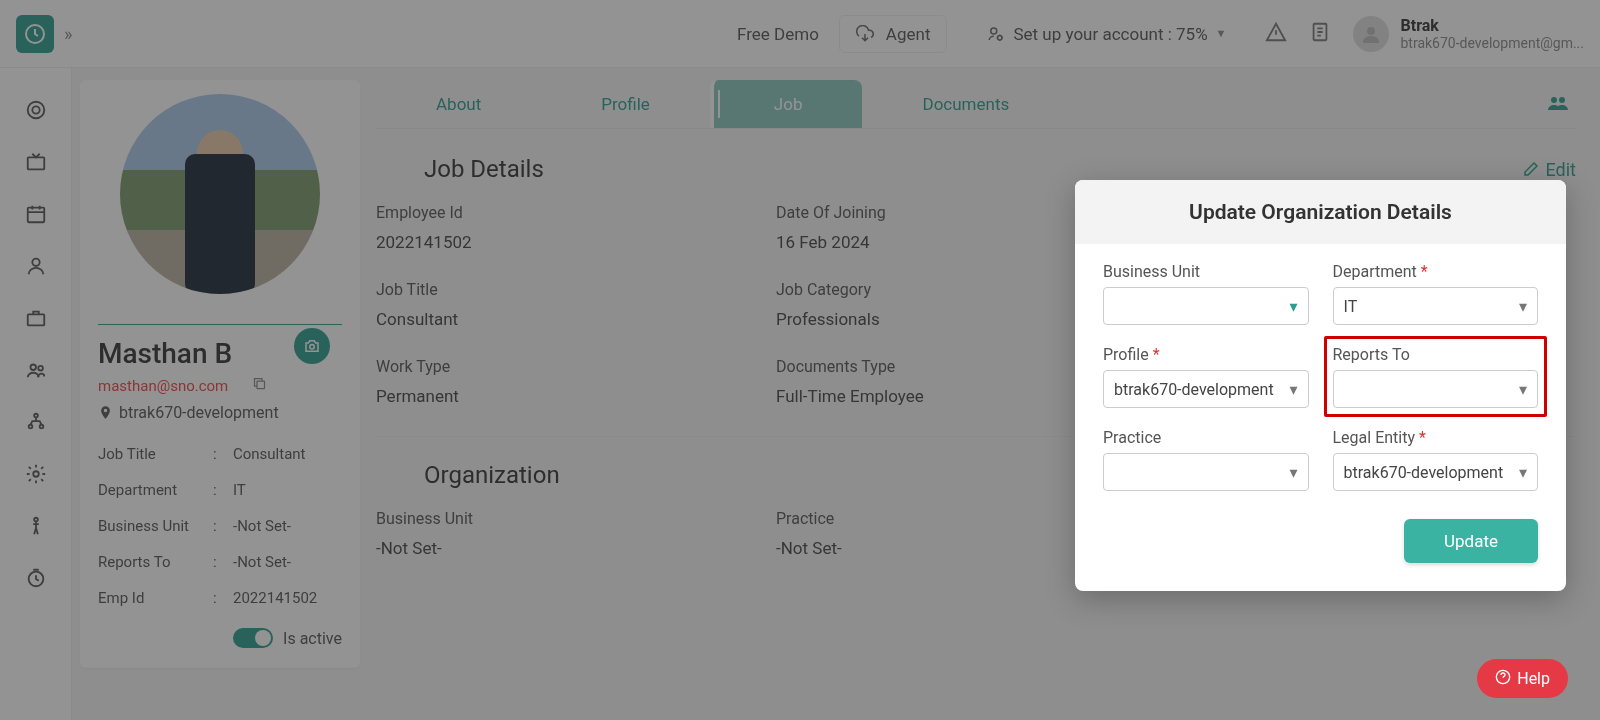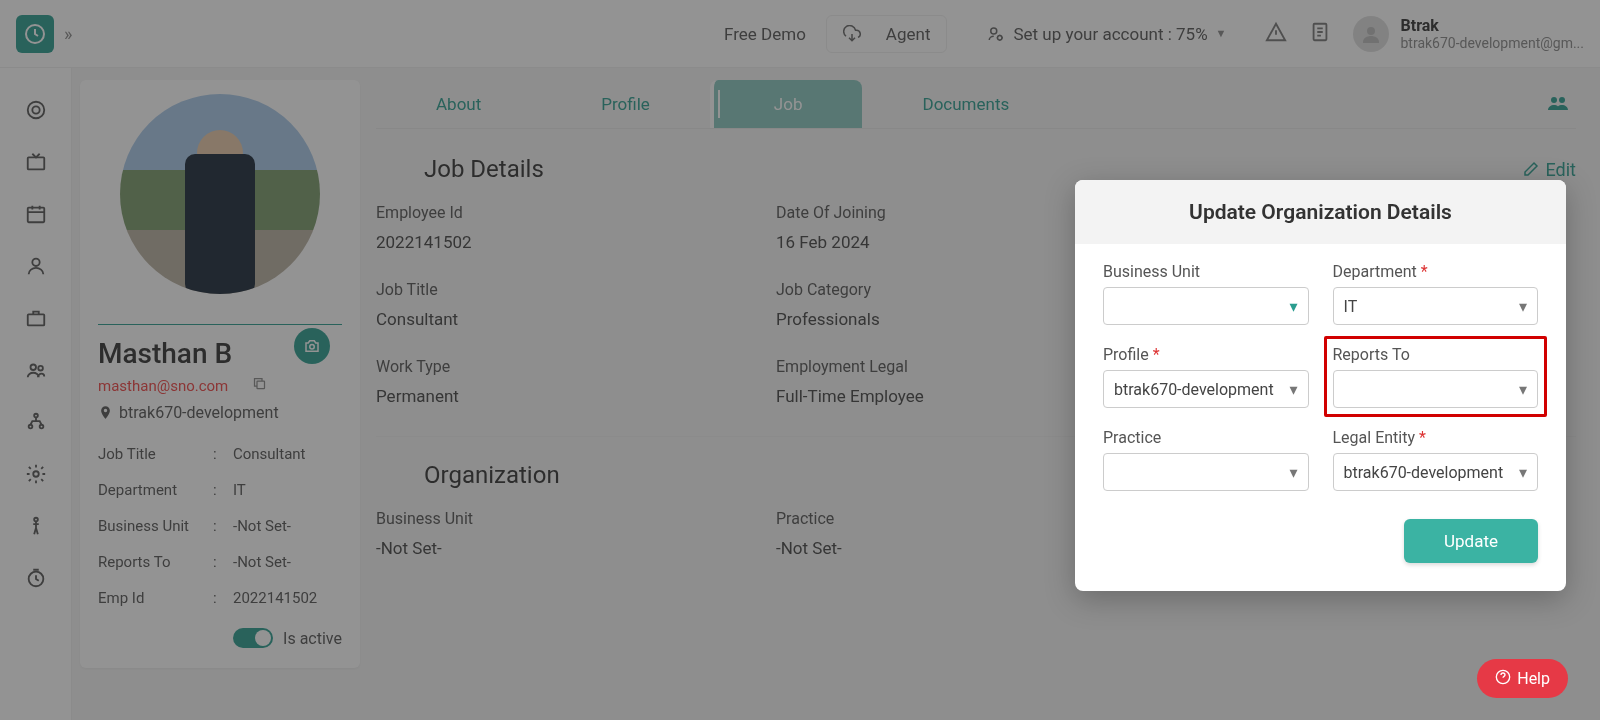--- a/index.html
+++ b/index.html
@@ -5,21 +5,21 @@
   * { box-sizing: border-box; margin: 0; padding: 0; font-family: -apple-system, BlinkMacSystemFont, "Segoe UI", Roboto, sans-serif; }
   body { width: 1600px; height: 720px; overflow: hidden; background: #f5f5f5; position: relative; }
 
   
   .topbar { position: absolute; top: 0; left: 0; right: 0; height: 68px; background: #fff; display: flex; align-items: center; padding: 0 16px; border-bottom: 1px solid #eee; }
   .logo { width: 38px; height: 38px; background: #2a9d8f; border-radius: 6px; display: flex; align-items: center; justify-content: center; }
   .logo svg { width: 24px; height: 24px; }
   .expand-chevrons { margin-left: 10px; color: #888; font-size: 18px; letter-spacing: -4px; cursor: pointer; }
   .topbar-spacer { flex: 1; }
   .top-link { color: #555; font-size: 17px; padding: 10px 20px; cursor: pointer; }
-  .top-btn { display: flex; align-items: center; gap: 25px; color: #555; font-size: 17px; padding: 8px 16px; border: 1px solid #eee; border-radius: 6px; cursor: pointer; background: #fff; }
+  .top-btn { display: flex; align-items: center; gap: 12px; color: #555; font-size: 17px; padding: 8px 16px; border: 1px solid #eee; border-radius: 6px; cursor: pointer; background: #fff; }
   .setup-btn { display: flex; align-items: center; gap: 8px; color: #555; font-size: 17px; padding: 8px 16px; margin-left: 24px; cursor: pointer; }
   .top-icon { margin-left: 22px; color: #777; cursor: pointer; }
   .avatar-circ { width: 36px; height: 36px; border-radius: 50%; background: #ddd; margin-left: 22px; display:flex; align-items:center; justify-content:center; }
   .user-block { margin-left: 12px; }
   .user-name { font-weight: 700; color: #333; font-size: 16px; }
   .user-email { color: #888; font-size: 14px; }
 
   
   .leftrail { position: absolute; top: 68px; left: 0; width: 72px; bottom: 0; background: #fff; display: flex; flex-direction: column; align-items: center; padding-top: 30px; gap: 28px; border-right: 1px solid #eee; }
   .rail-icon { color: #555; cursor: pointer; width: 24px; height: 24px; display:flex; align-items:center; justify-content:center; }
@@ -301,21 +301,21 @@
     <div class="detail-item">
         <div class="dl">Job Category</div>
         <div class="dv">Professionals</div>
       </div>
     <div class="detail-item"></div>
     <div class="detail-item">
         <div class="dl">Work Type</div>
         <div class="dv">Permanent</div>
       </div>
     <div class="detail-item">
-        <div class="dl">Employment Legal</div>
+        <div class="dl">Documents Type</div>
         <div class="dv">Full-Time Employee</div>
       </div>
     <div class="detail-item"></div>
   </div>
 
   <hr class="sec">
 
   <div class="section-title" style="margin-top:24px;">
     <span>Organization</span>
   </div>

